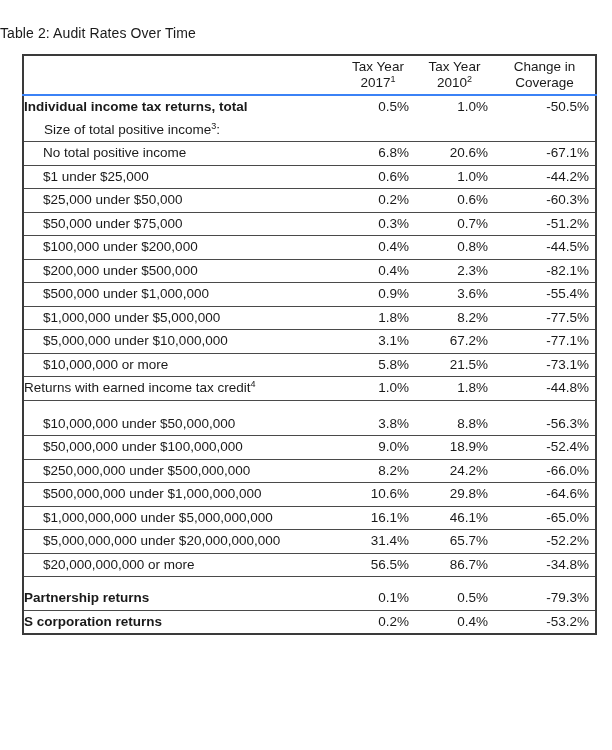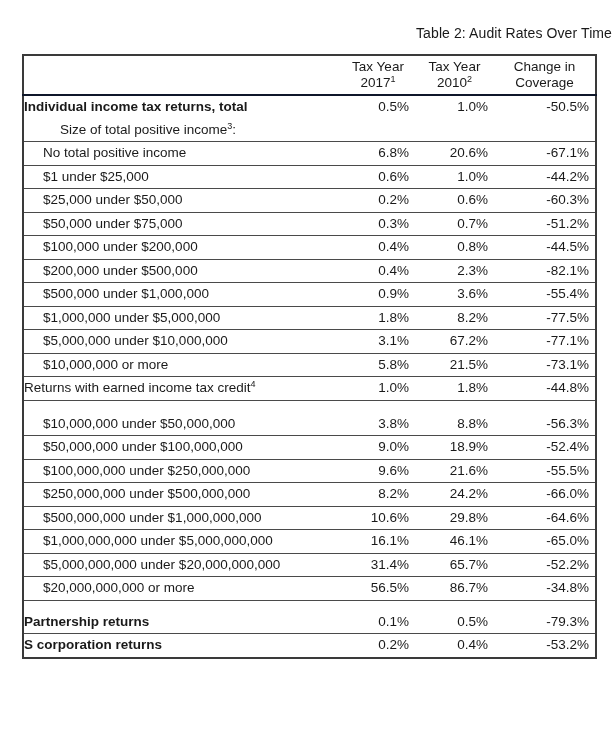--- a/index.html
+++ b/index.html
@@ -12,61 +12,61 @@
     color: #1a1a1a;
     -webkit-font-smoothing: antialiased;
   }
   .page {
     width: 612px;
     height: 750px;
     box-sizing: border-box;
     padding-top: 25px;
   }
   .title {
-    text-align: right;
+    text-align: left;
     font-size: 14px;
     font-weight: normal;
     margin: 0 0 13px 0;
     letter-spacing: 0.1px;
   }
   table.audit {
     margin-left: 22px;
     width: 573px;
     border-collapse: collapse;
     table-layout: fixed;
     border: 2px solid #3a3a3a;
     font-size: 13.5px;
   }
   col.c-label { width: 318px; }
   col.c-v1 { width: 74px; }
   col.c-v2 { width: 79px; }
   col.c-v3 { width: 102px; }
 
-  thead tr { border-bottom: 2px solid #0f172a; }
+  thead tr { border-bottom: 2px solid #3b82f6; }
   thead th {
     font-weight: normal;
     text-align: center;
     vertical-align: bottom;
     padding: 3px 0 3px 0;
     line-height: 16px;
   }
   sup {
     font-size: 9px;
     line-height: 0;
     vertical-align: super;
   }
   tbody td {
     padding: 3px 0;
     vertical-align: middle;
   }
   tbody tr.line-below { border-bottom: 1px solid #4a4a4a; }
   tbody tr.bold td.label-cell { font-weight: bold; }
   td.label-cell .lbl { line-height: 16.5px; }
   .indent-0 { }
-  .indent-1 { padding-left: 36px; }
+  .indent-1 { padding-left: 20px; }
   .indent-2 { padding-left: 19px; }
   td.val-cell {
     text-align: right;
     padding-right: 6px;
     line-height: 16.5px;
     white-space: nowrap;
   }
   tr.spacer td { padding: 0; }
 </style>
 </head>
@@ -218,28 +218,20 @@
         <tr class="line-below">
           <td class="label-cell">
             <div class="lbl indent-2">$50,000,000 under $100,000,000</div>
           </td>
           <td class="val-cell">9.0%</td>
           <td class="val-cell">18.9%</td>
           <td class="val-cell">-52.4%</td>
         </tr>
         <tr class="line-below">
           <td class="label-cell">
-            <div class="lbl indent-2">$100,000,000 under $250,000,000</div>
-          </td>
-          <td class="val-cell">9.6%</td>
-          <td class="val-cell">21.6%</td>
-          <td class="val-cell">-55.5%</td>
-        </tr>
-        <tr class="line-below">
-          <td class="label-cell">
             <div class="lbl indent-2">$250,000,000 under $500,000,000</div>
           </td>
           <td class="val-cell">8.2%</td>
           <td class="val-cell">24.2%</td>
           <td class="val-cell">-66.0%</td>
         </tr>
         <tr class="line-below">
           <td class="label-cell">
             <div class="lbl indent-2">$500,000,000 under $1,000,000,000</div>
           </td>

